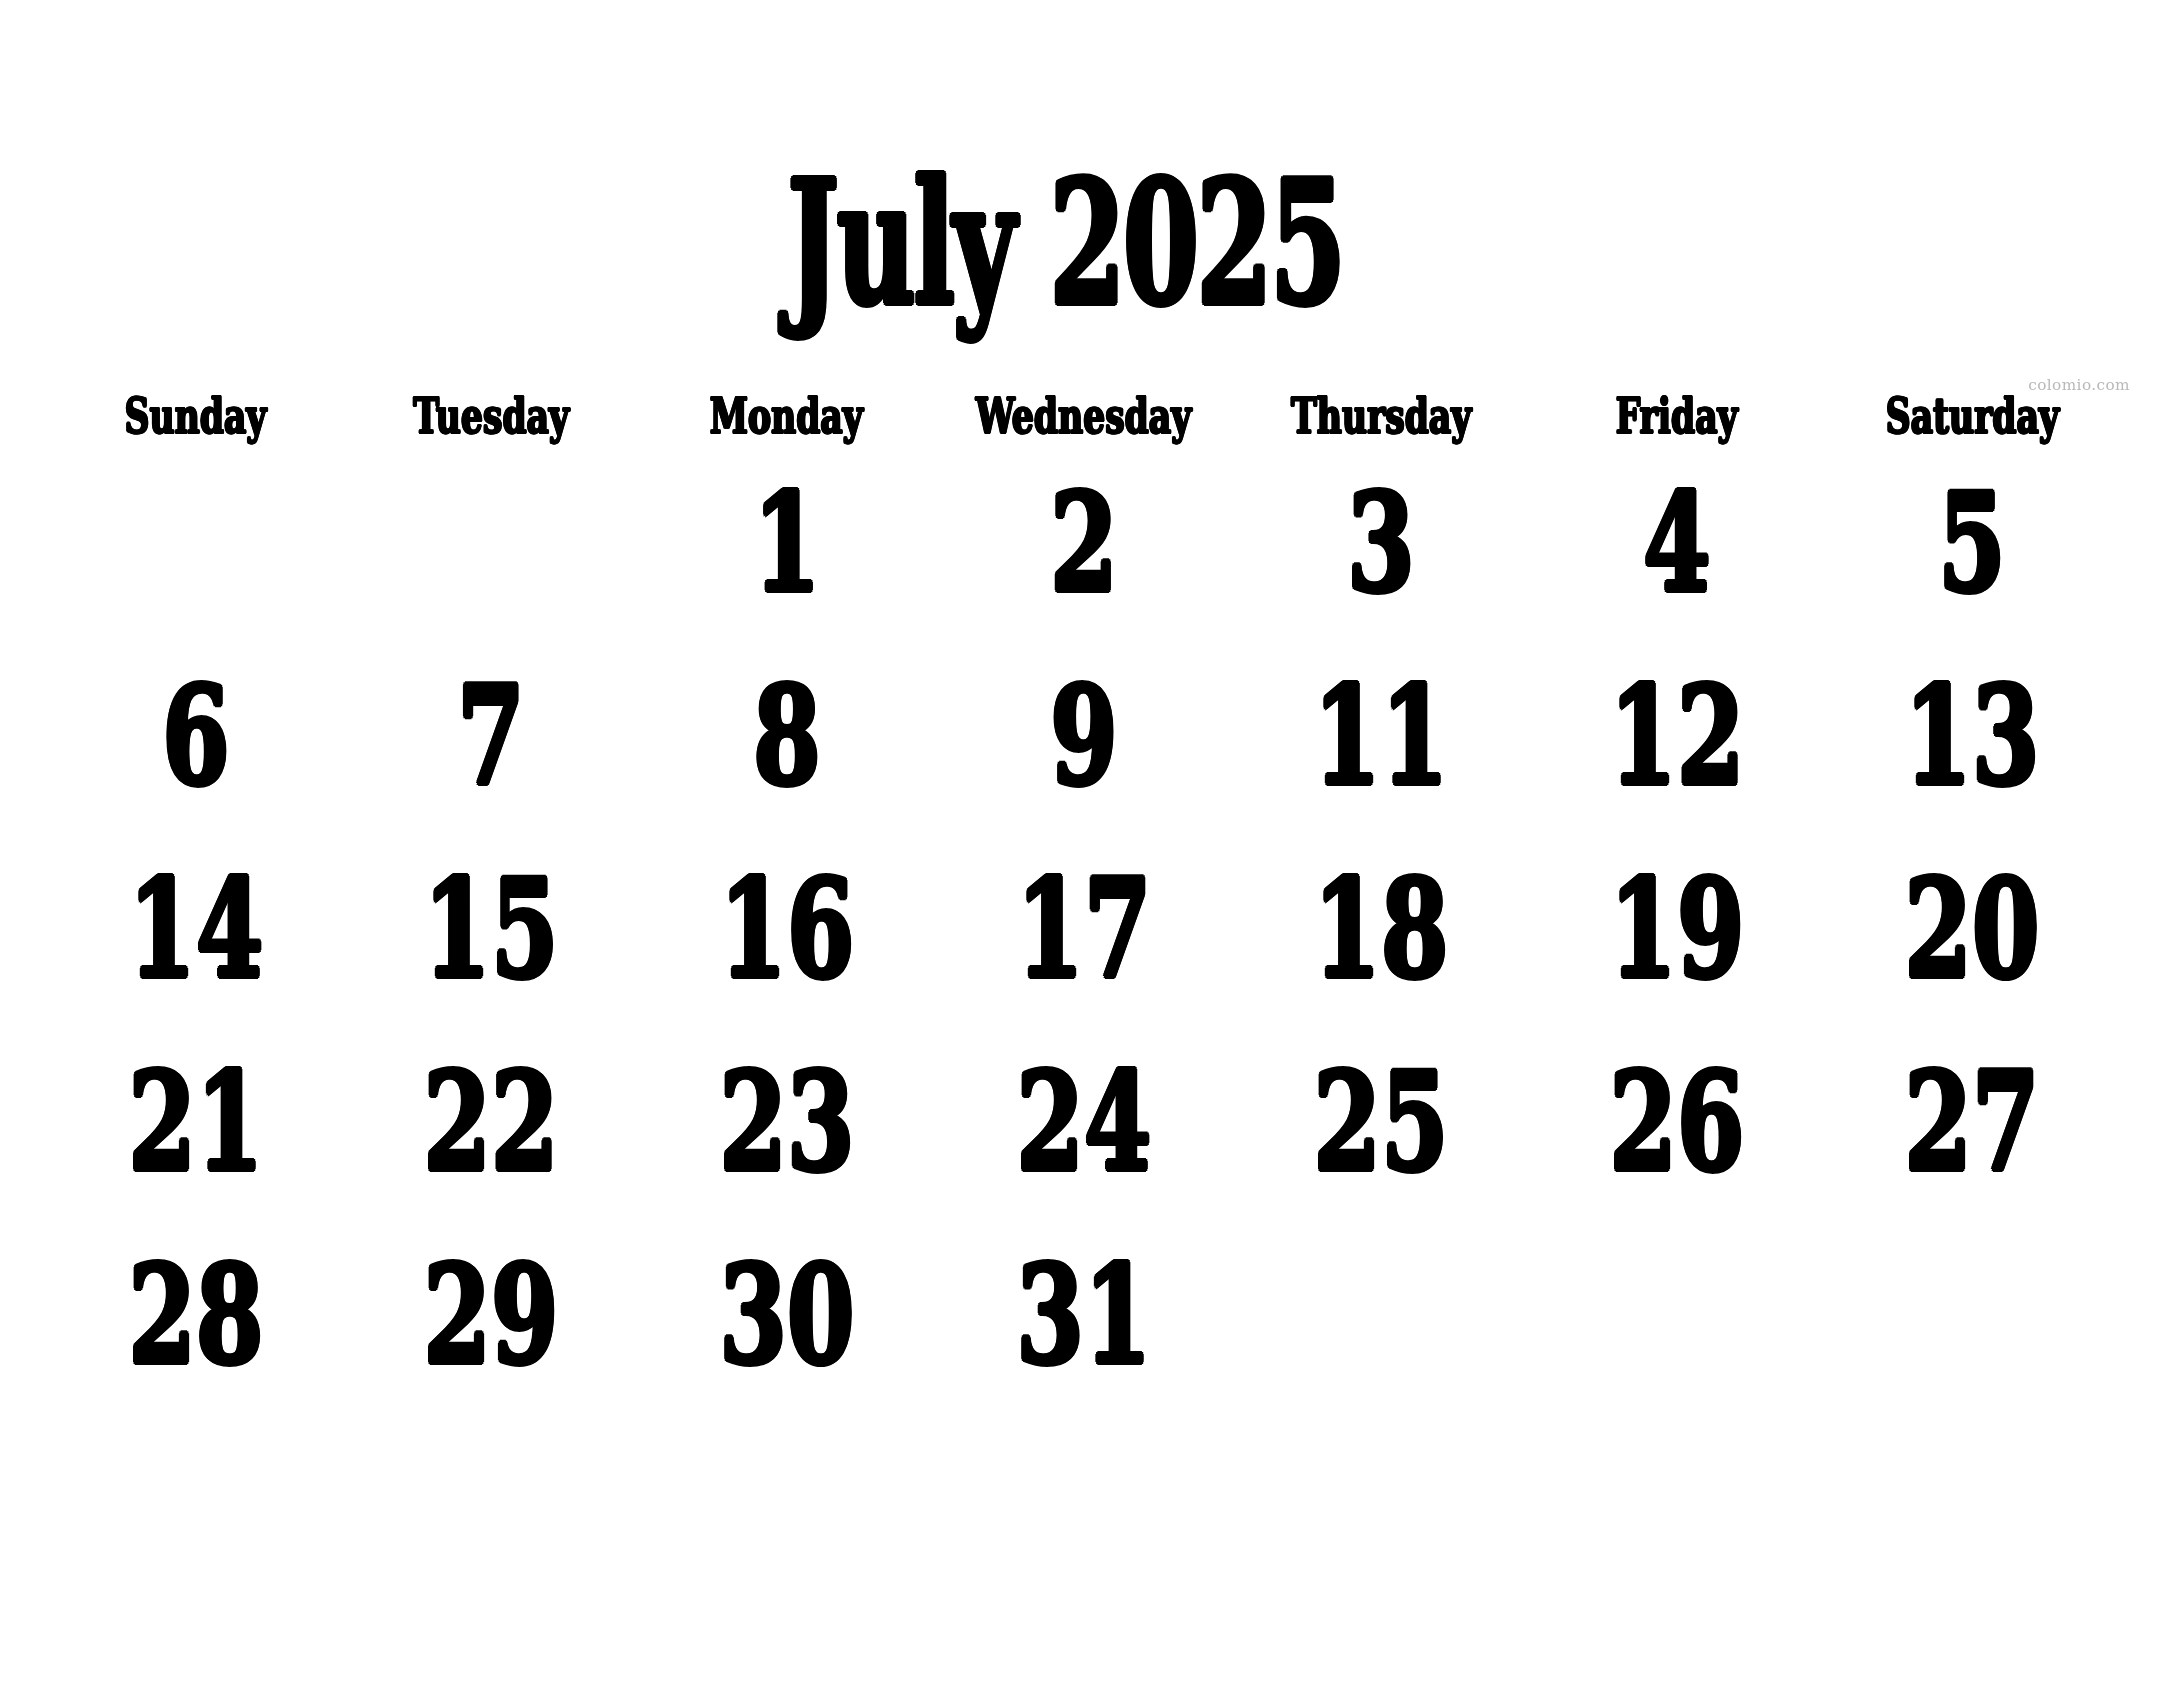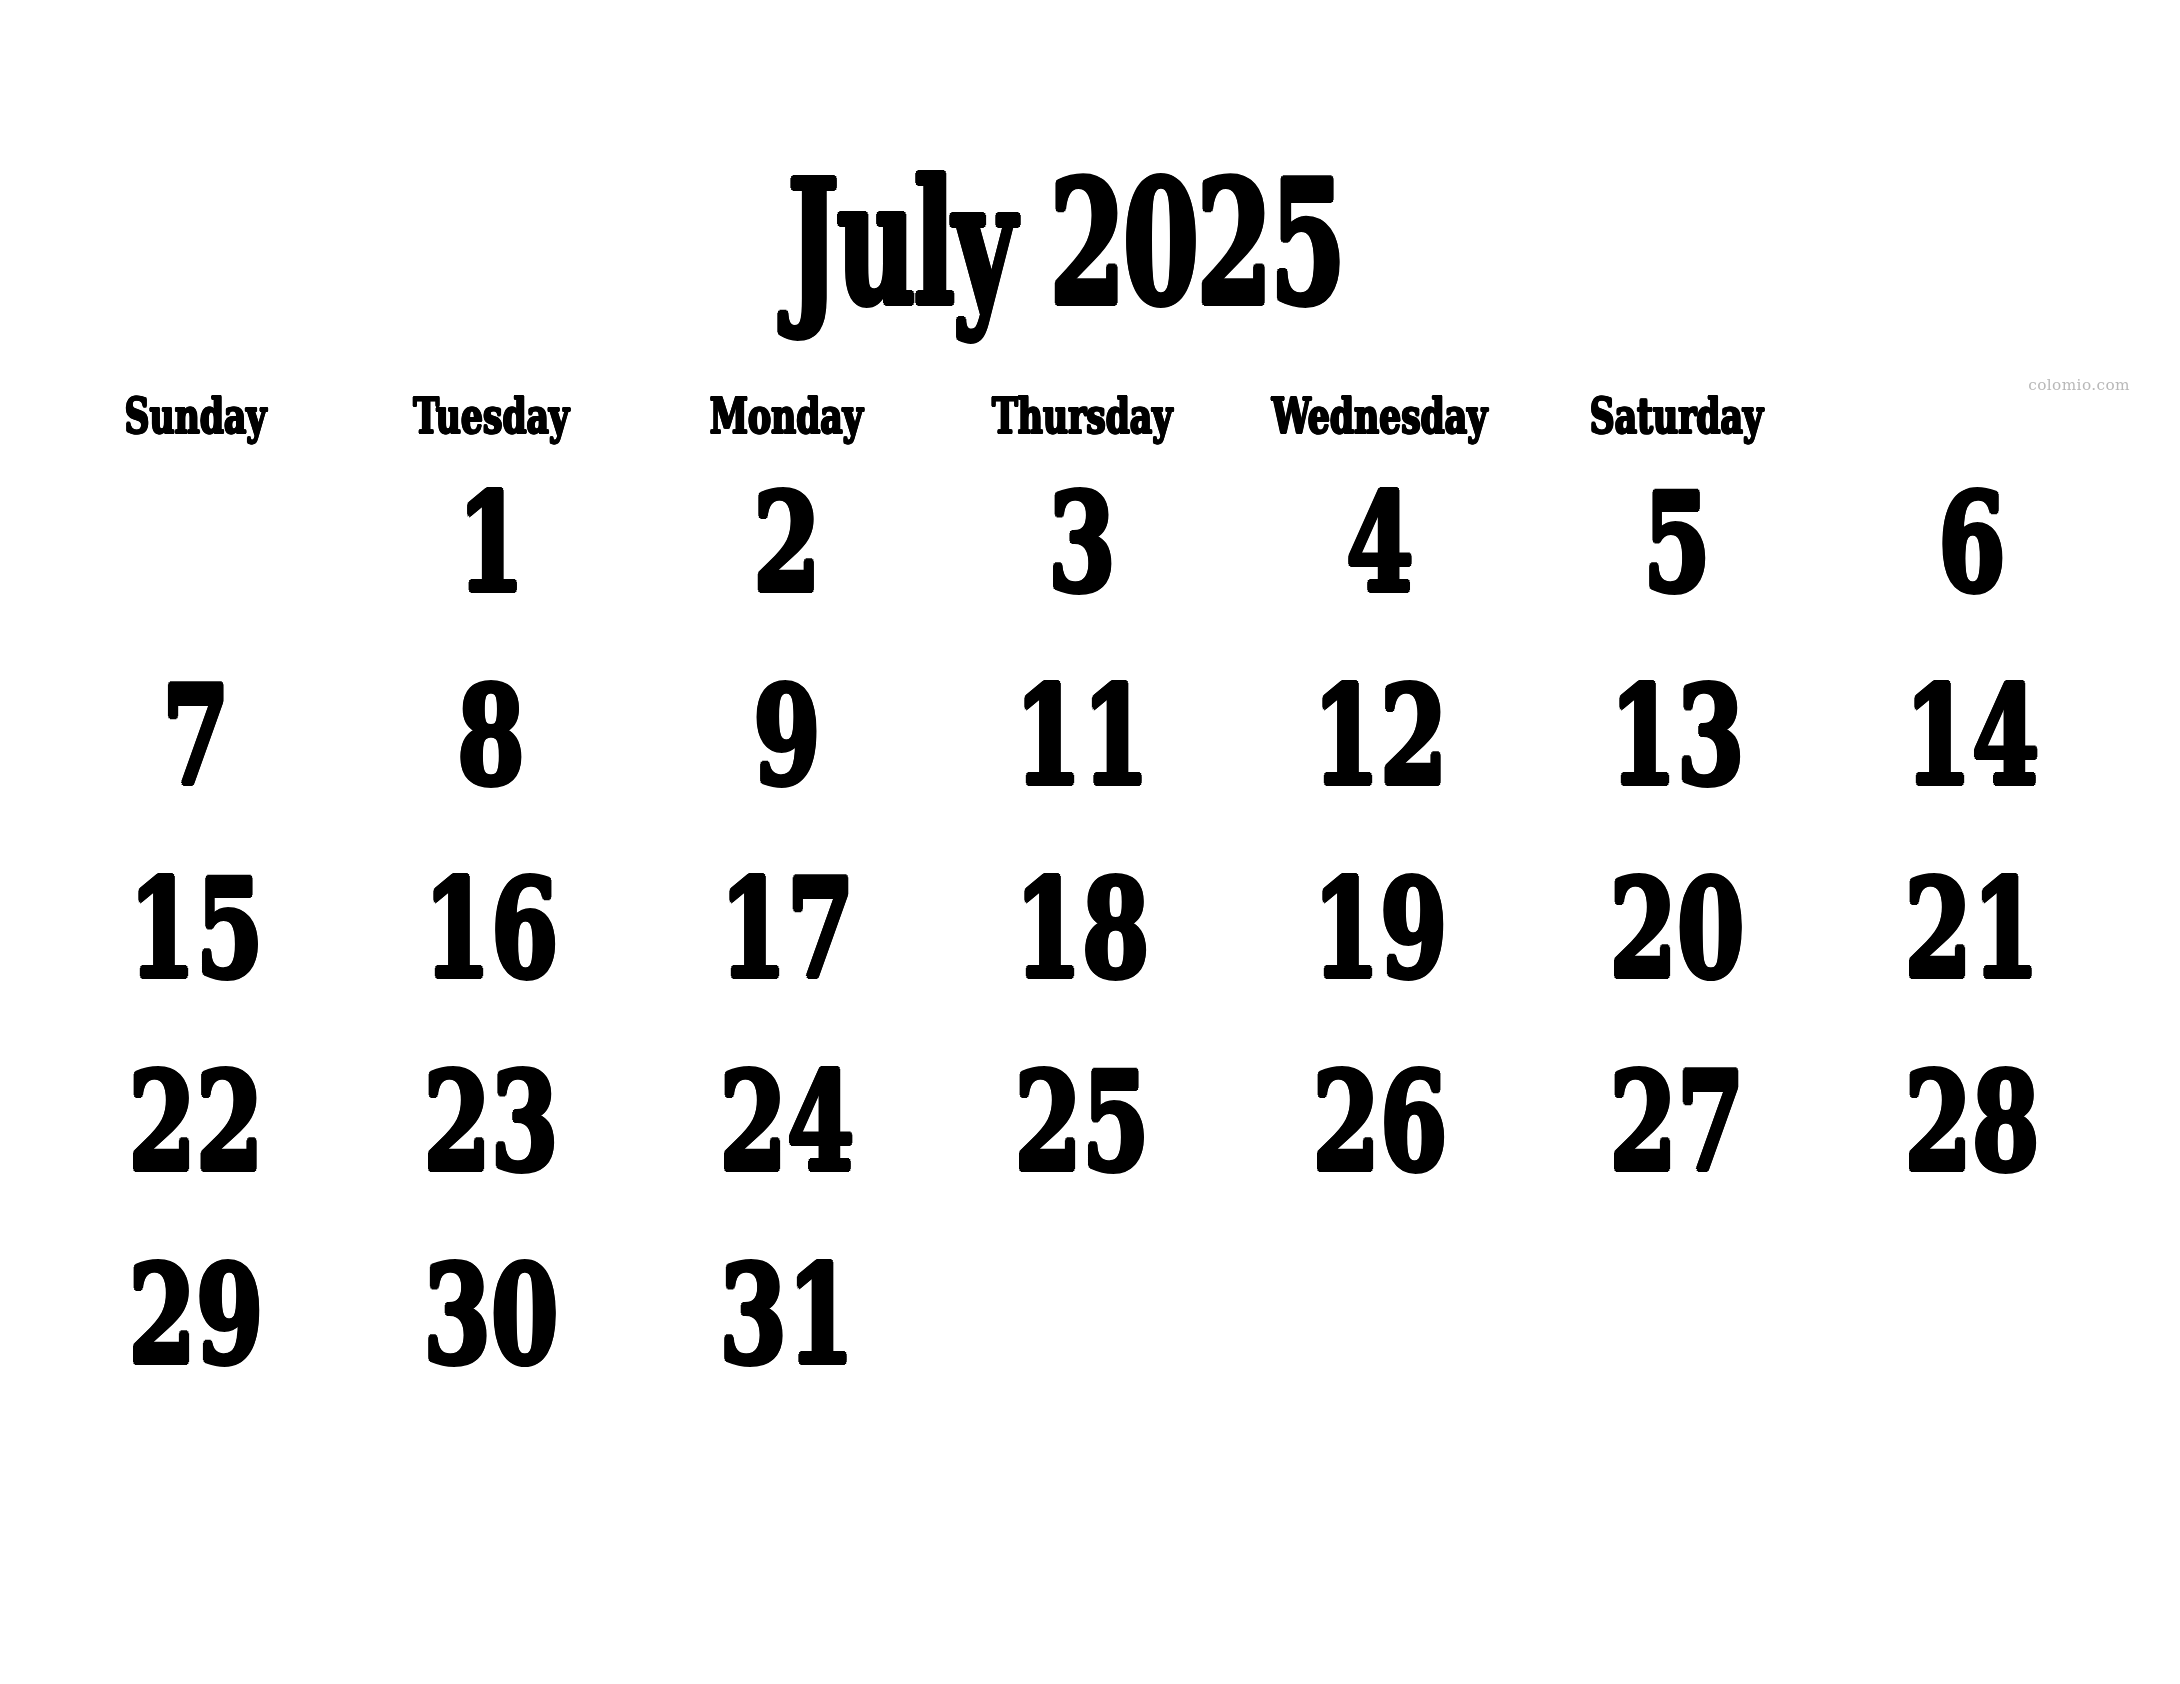--- a/index.html
+++ b/index.html
@@ -85,24 +85,27 @@
       <div class="wd">
         <span class="squeeze fat-sm">Sunday</span>
       </div>
       <div class="wd">
         <span class="squeeze fat-sm">Tuesday</span>
       </div>
       <div class="wd">
         <span class="squeeze fat-sm">Monday</span>
       </div>
       <div class="wd">
+        <span class="squeeze fat-sm">Wednesday</span>
+      </div>
+      <div class="wd">
         <span class="squeeze fat-sm">Thursday</span>
       </div>
       <div class="wd">
-        <span class="squeeze fat-sm">Wednesday</span>
+        <span class="squeeze fat-sm">Friday</span>
       </div>
       <div class="wd">
         <span class="squeeze fat-sm">Saturday</span>
       </div>
       <div class="day empty">
         <span class="squeeze fat-lg"></span>
       </div>
       <div class="day empty">
         <span class="squeeze fat-lg"></span>
       </div>

